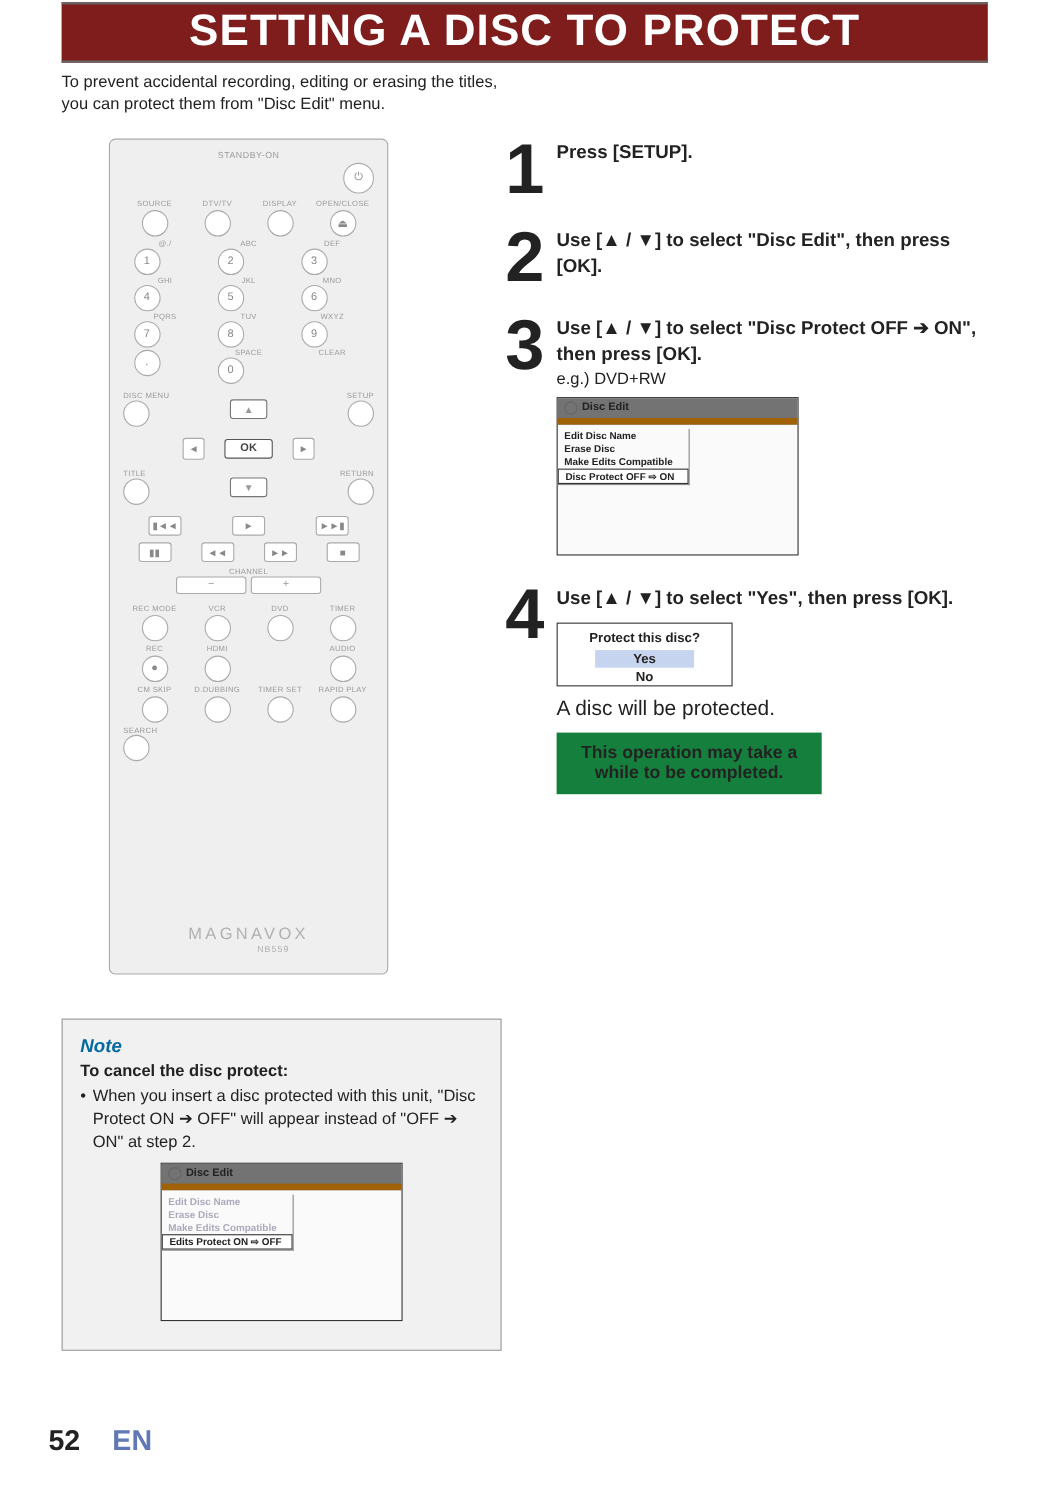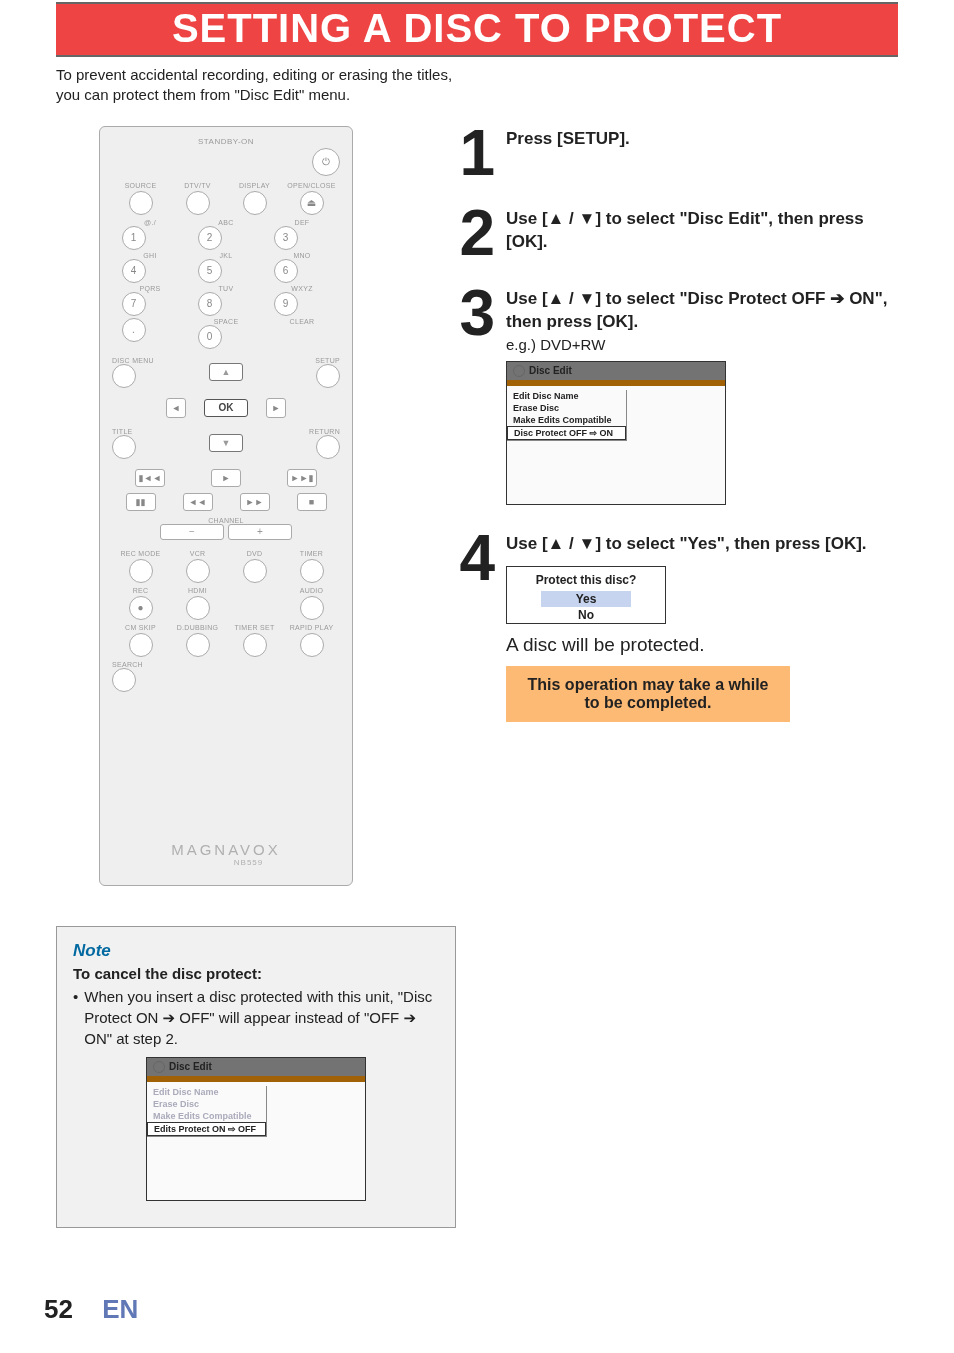--- a/index.html
+++ b/index.html
@@ -6,21 +6,21 @@
   body {
     width: 954px;
     height: 1353px;
     font-family: "Helvetica Neue", Arial, sans-serif;
     color: #222;
     background: #fff;
     padding: 0 56px 0 56px;
     position: relative;
   }
   .title-bar{
-    background:#ef4444;
+    background:#7f1d1d;
     color:#fff;
     text-align:center;
     font-weight:700;
     font-size:40px;
     letter-spacing:1px;
     padding:2px 0 4px 0;
     border-top:2px solid #666;
     border-bottom:2px solid #666;
     margin-top:2px;
   }
@@ -80,21 +80,21 @@
   .discbox .inner{ width:120px; border-right:1px solid #888; border-bottom:1px solid #888; font-weight:700; font-size:9px;}
   .discbox .inner div{ padding:1px 6px; color:#222;}
   .discbox .inner div.sel{ background:#fff; border:1px solid #333;}
   .discbox .inner div.dim{ color:#aab;}
   
   .confirmbox{ width:160px; border:1.5px solid #333; margin-top:10px; font-size:12px; text-align:center;}
   .confirmbox .q{ font-weight:700; padding:6px 0 4px 0;}
   .confirmbox .opt{ font-weight:700; padding:1px 0;}
   .confirmbox .opt.yes{ background:#c7d4ef; margin:0 34px;}
   .result{ font-size:19px; margin-top:10px;}
-  .warn{ background:#fdba74; font-weight:700; text-align:center; padding:10px 14px; font-size:16px; margin-top:10px; width:284px;}
+  .warn{ background:#15803d; font-weight:700; text-align:center; padding:10px 14px; font-size:16px; margin-top:10px; width:241px;}
   
   .note{
     border:1.5px solid #999; background:#f1f1f1;
     padding:14px 16px 16px 16px;
     margin-top:40px;
     width:400px;
     font-size:15px;
   }
   .note .ntitle{ font-style:italic; font-weight:700; color:#0369a1; font-size:17px; margin-bottom:4px;}
   .note .sub{ font-weight:700;}

